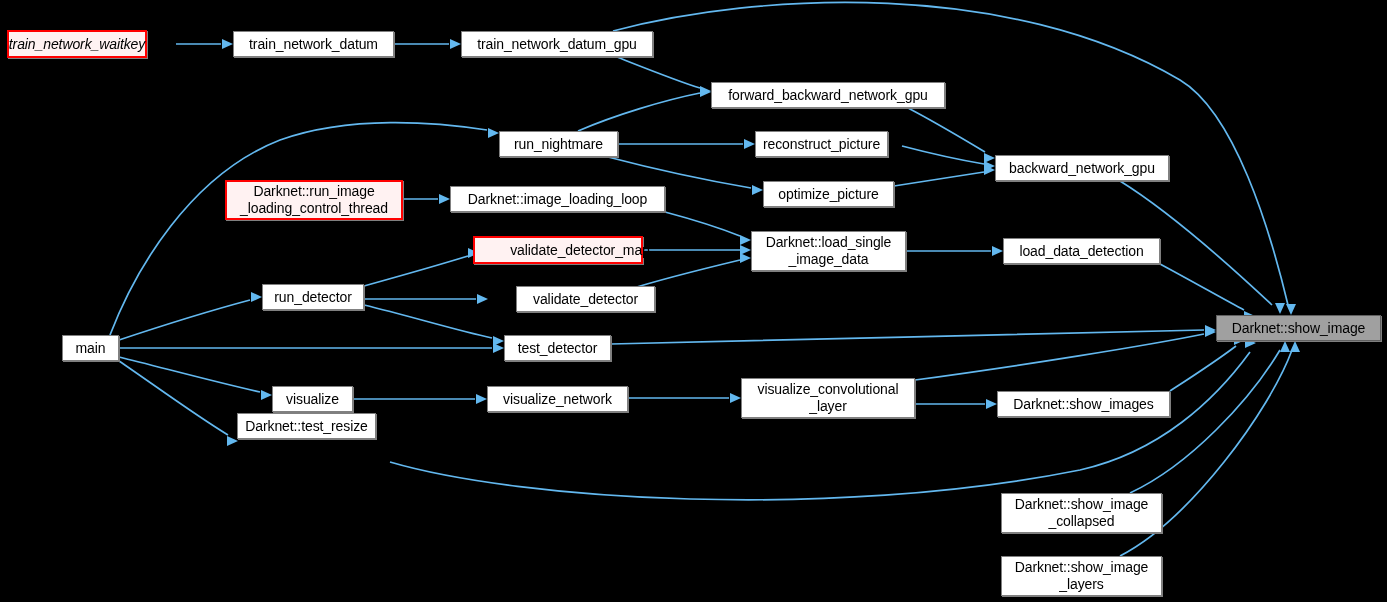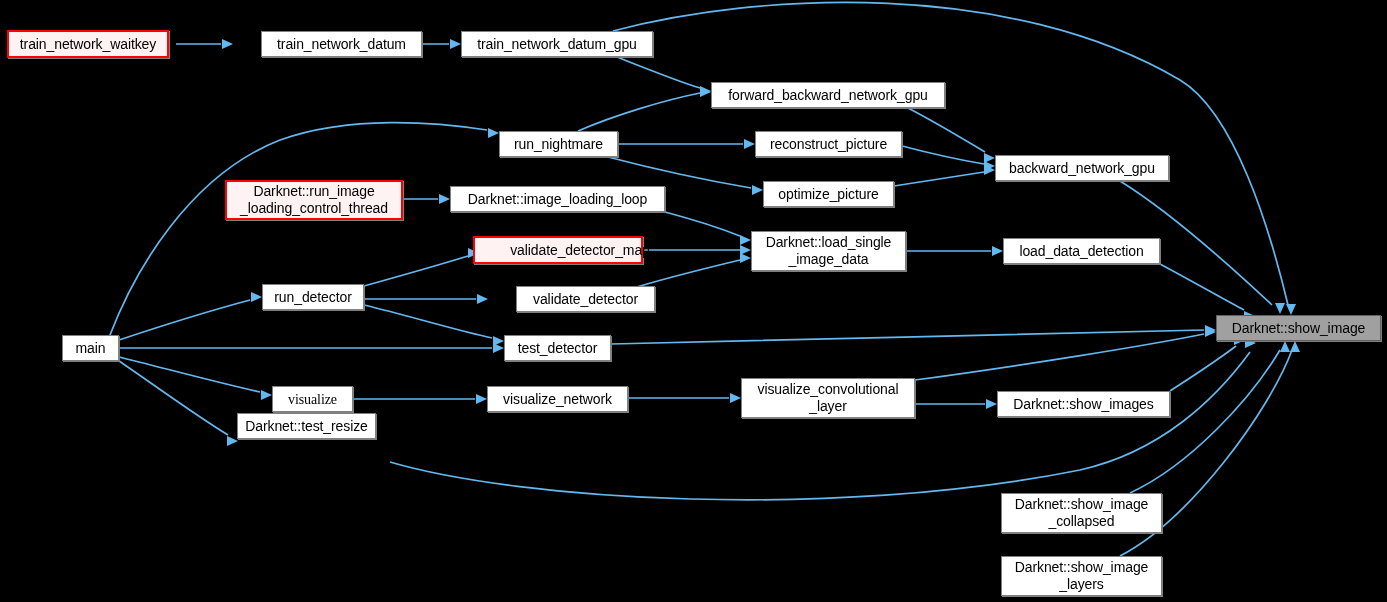--- a/index.html
+++ b/index.html
@@ -115,41 +115,41 @@
       <path d="M1170,391 C1190,378 1215,362 1236,346" fill="none" stroke="#63b8ef" stroke-width="1.7"></path>
       <polygon points="1234,335 1245,340 1234,345" fill="#63b8ef"></polygon>
       <path d="M390,462 C520,500 830,520 1080,470 C1160,452 1215,400 1250,352" fill="none" stroke="#63b8ef" stroke-width="1.7"></path>
       <polygon points="1245,338 1256,343 1245,348" fill="#63b8ef"></polygon>
       <path d="M1130,493 C1190,465 1250,400 1280,350" fill="none" stroke="#63b8ef" stroke-width="1.7"></path>
       <polygon points="1280,352 1285,341 1290,352" fill="#63b8ef"></polygon>
       <path d="M1120,556 C1190,520 1270,410 1292,350" fill="none" stroke="#63b8ef" stroke-width="1.7"></path>
       <polygon points="1290,352 1295,341 1300,352" fill="#63b8ef"></polygon>
     </svg>
   <div id="node-layer">
-      <div class="node highlight" style="left: 7px; top: 30px; width: 162px; height: 28px;">train_network_waitkey</div>
-      <div class="node" style="left: 233px; top: 31px; width: 161px; height: 26px; margin-left: 28px;">train_network_datum</div>
+      <div class="node highlight" style="left: 7px; top: 30px; width: 140px; height: 28px; font-style: italic;">train_network_waitkey</div>
+      <div class="node" style="left: 233px; top: 31px; width: 161px; height: 26px;">train_network_datum</div>
       <div class="node" style="left: 461px; top: 31px; width: 192px; height: 26px;">train_network_datum_gpu</div>
       <div class="node" style="left: 711px; top: 82px; width: 234px; height: 26px;">forward_backward_network_gpu</div>
       <div class="node" style="left: 499px; top: 131px; width: 119px; height: 26px;">run_nightmare</div>
-      <div class="node" style="left: 755px; top: 131px; width: 147px; height: 26px;">reconstruct_picture</div>
+      <div class="node" style="left: 755px; top: 131px; width: 133px; height: 26px;">reconstruct_picture</div>
       <div class="node" style="left: 995px; top: 155px; width: 174px; height: 26px;">backward_network_gpu</div>
       <div class="node highlight" style="left: 225px; top: 180px; width: 178px; height: 40px;">Darknet::run_image
 _loading_control_thread</div>
       <div class="node" style="left: 450px; top: 186px; width: 215px; height: 26px;">Darknet::image_loading_loop</div>
       <div class="node" style="left: 763px; top: 181px; width: 131px; height: 26px;">optimize_picture</div>
       <div class="node highlight" style="left: 473px; top: 236px; width: 170px; height: 28px; padding-left: 44px;">validate_detector_map</div>
       <div class="node" style="left: 751px; top: 231px; width: 155px; height: 40px;">Darknet::load_single
 _image_data</div>
       <div class="node" style="left: 1003px; top: 238px; width: 157px; height: 26px;">load_data_detection</div>
       <div class="node" style="left: 262px; top: 284px; width: 102px; height: 26px;">run_detector</div>
       <div class="node" style="left: 516px; top: 286px; width: 139px; height: 26px;">validate_detector</div>
       <div class="node current" style="left: 1216px; top: 315px; width: 165px; height: 26px;">Darknet::show_image</div>
       <div class="node" style="left: 62px; top: 335px; width: 57px; height: 26px;">main</div>
       <div class="node" style="left: 504px; top: 335px; width: 107px; height: 26px;">test_detector</div>
-      <div class="node" style="left: 272px; top: 386px; width: 81px; height: 26px; font-family: Liberation Serif, serif;">visualize</div>
+      <div class="node" style="left: 272px; top: 386px; width: 81px; height: 26px;">visualize</div>
       <div class="node" style="left: 487px; top: 386px; width: 141px; height: 26px;">visualize_network</div>
       <div class="node" style="left: 741px; top: 378px; width: 174px; height: 40px;">visualize_convolutional
 _layer</div>
       <div class="node" style="left: 997px; top: 391px; width: 173px; height: 26px;">Darknet::show_images</div>
       <div class="node" style="left: 237px; top: 413px; width: 139px; height: 26px;">Darknet::test_resize</div>
       <div class="node" style="left: 1001px; top: 493px; width: 161px; height: 40px;">Darknet::show_image
 _collapsed</div>
       <div class="node" style="left: 1001px; top: 556px; width: 161px; height: 40px;">Darknet::show_image
 _layers</div>
     </div>

